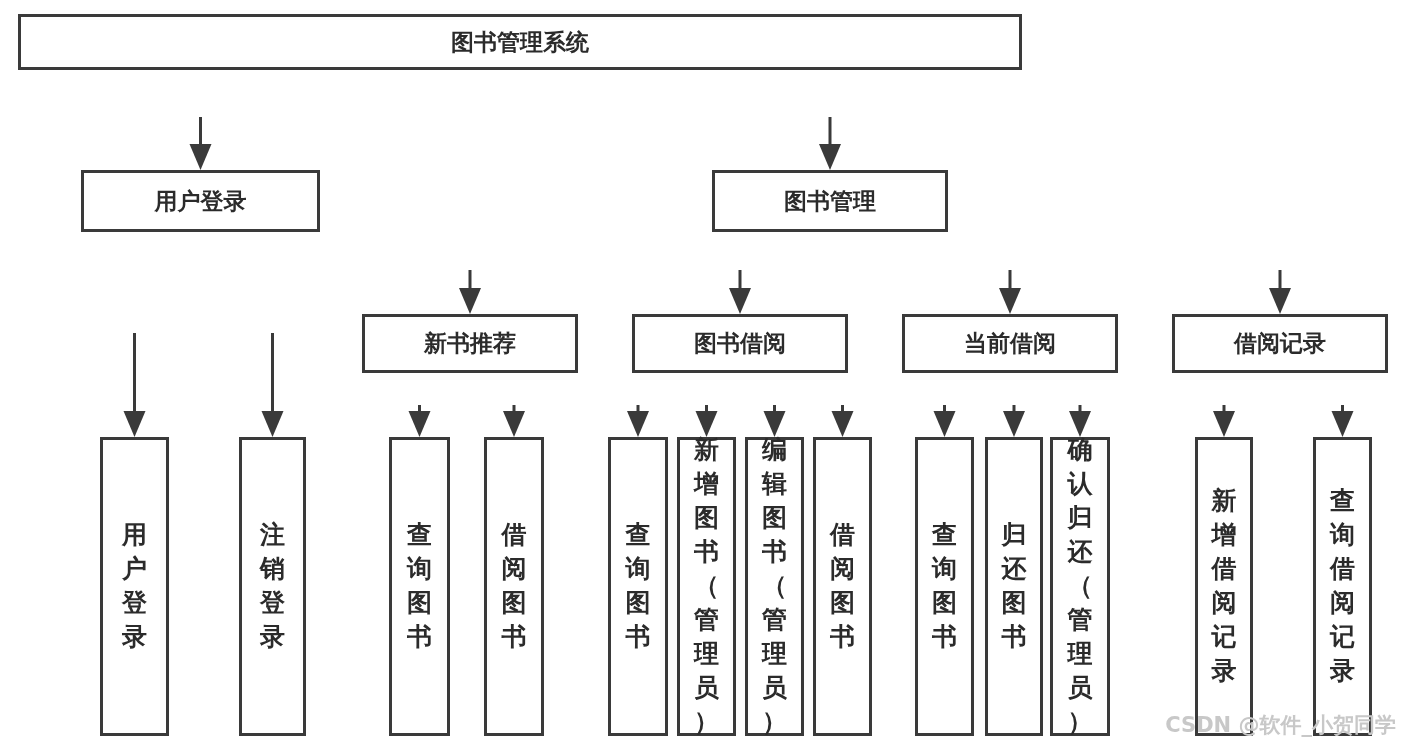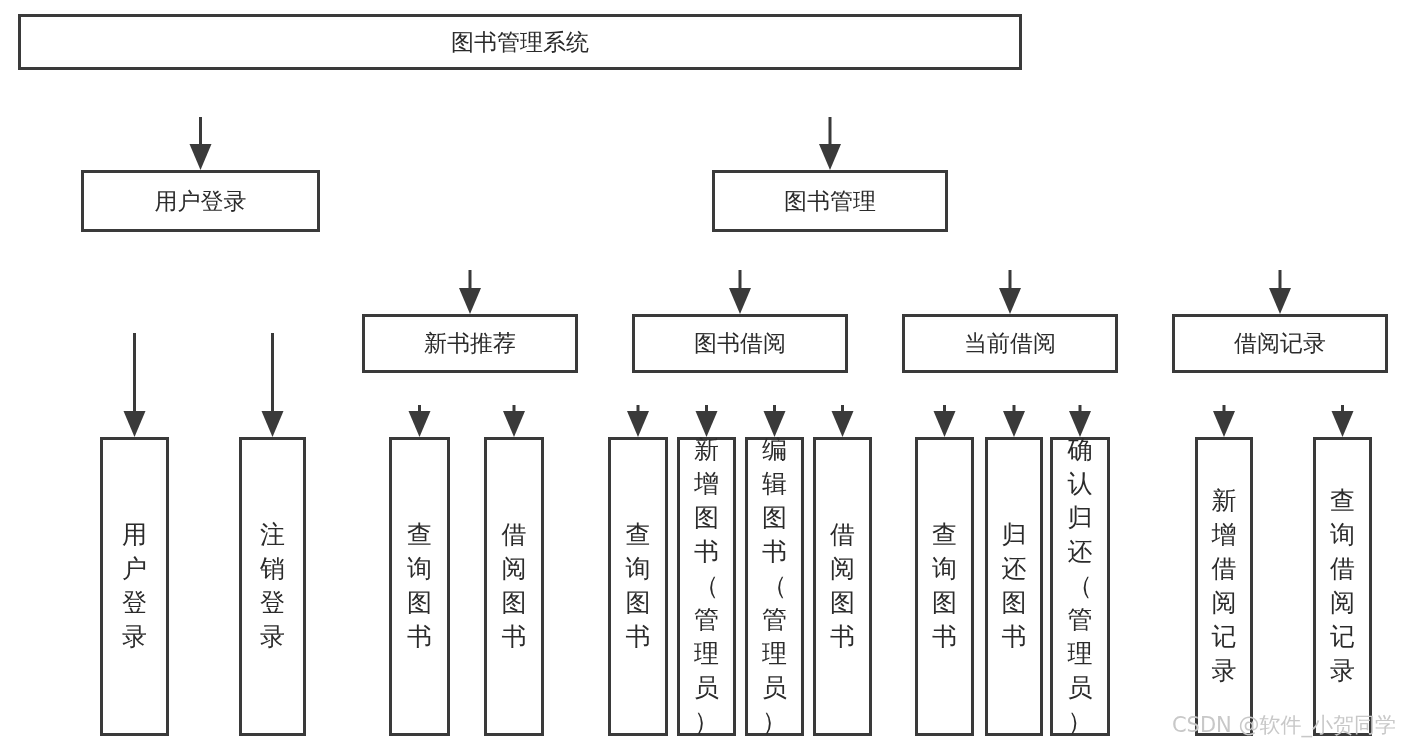--- a/index.html
+++ b/index.html
@@ -14,20 +14,21 @@
     position: relative;
     overflow: hidden;
     font-family: "DejaVu Sans", "Liberation Sans", sans-serif;
   }
   #diagram-root {
     position: absolute;
     left: 0;
     top: 0;
     width: 1405px;
     height: 596px;
+    font-weight: bold;
   }
   svg.diagram-canvas {
     display: block;
     width: 1405px;
     height: 747px;
     background: #ffffff;
   }
   .node-box {
     fill: #ffffff;
     stroke: #3a3a3a;

